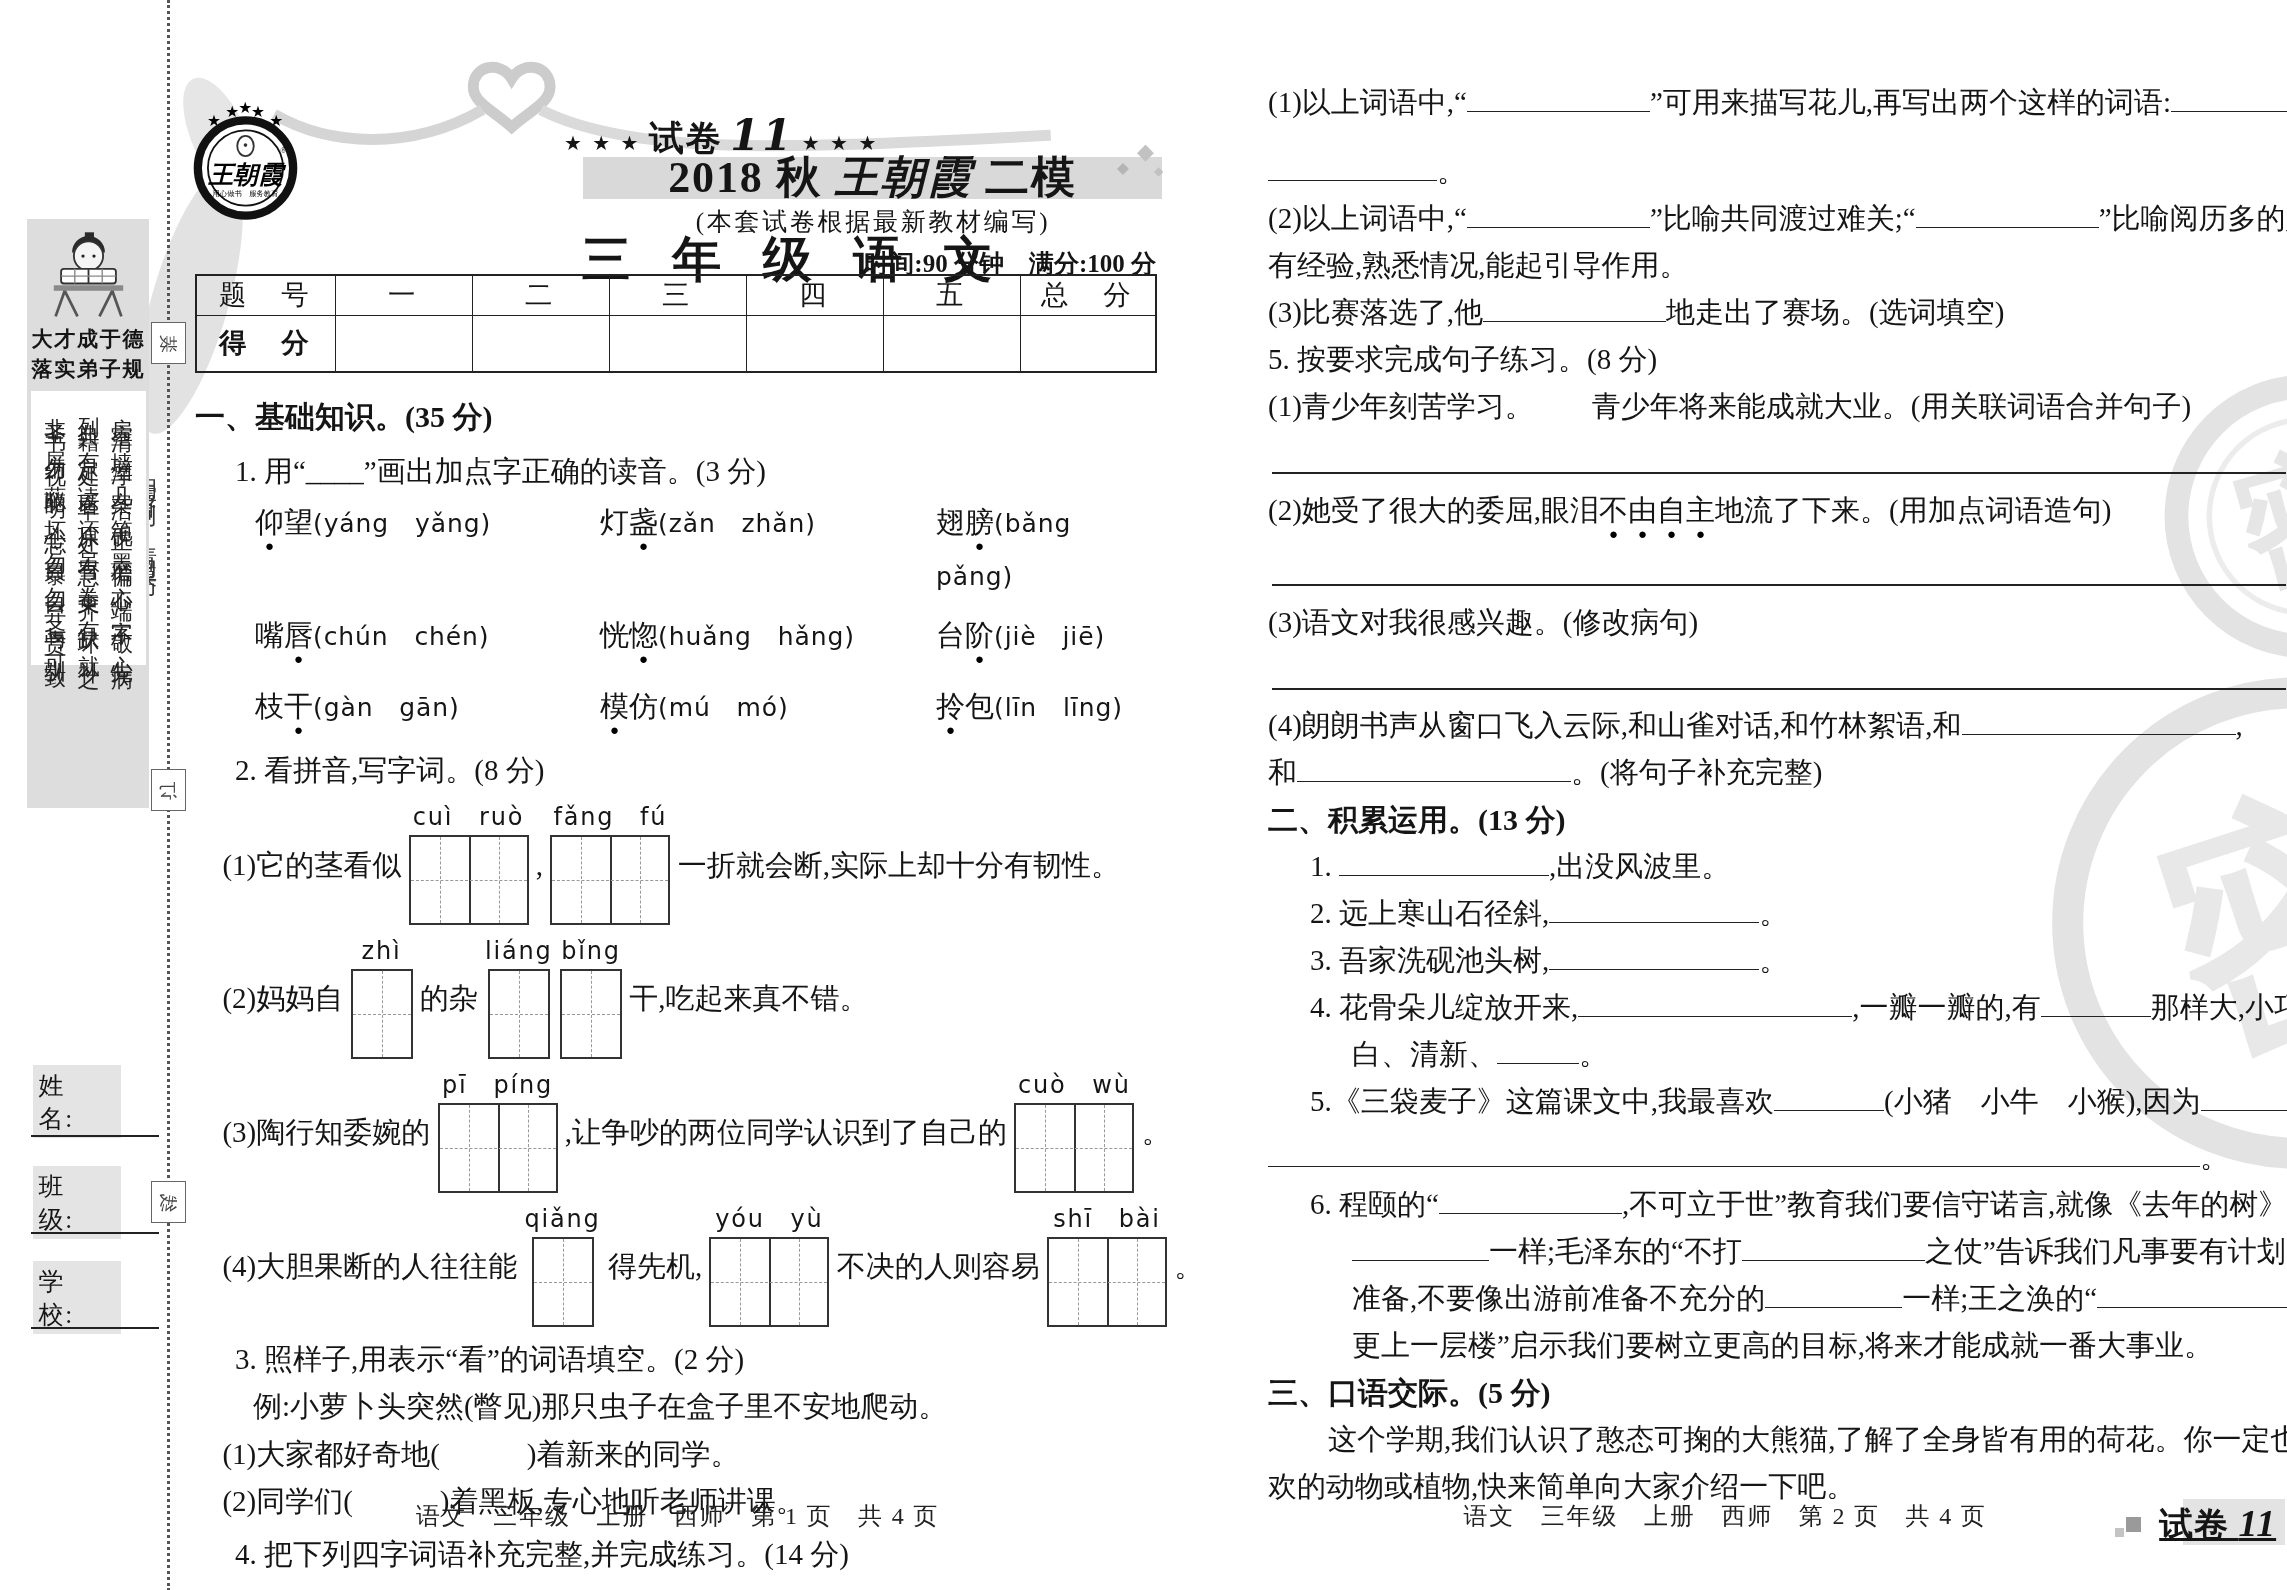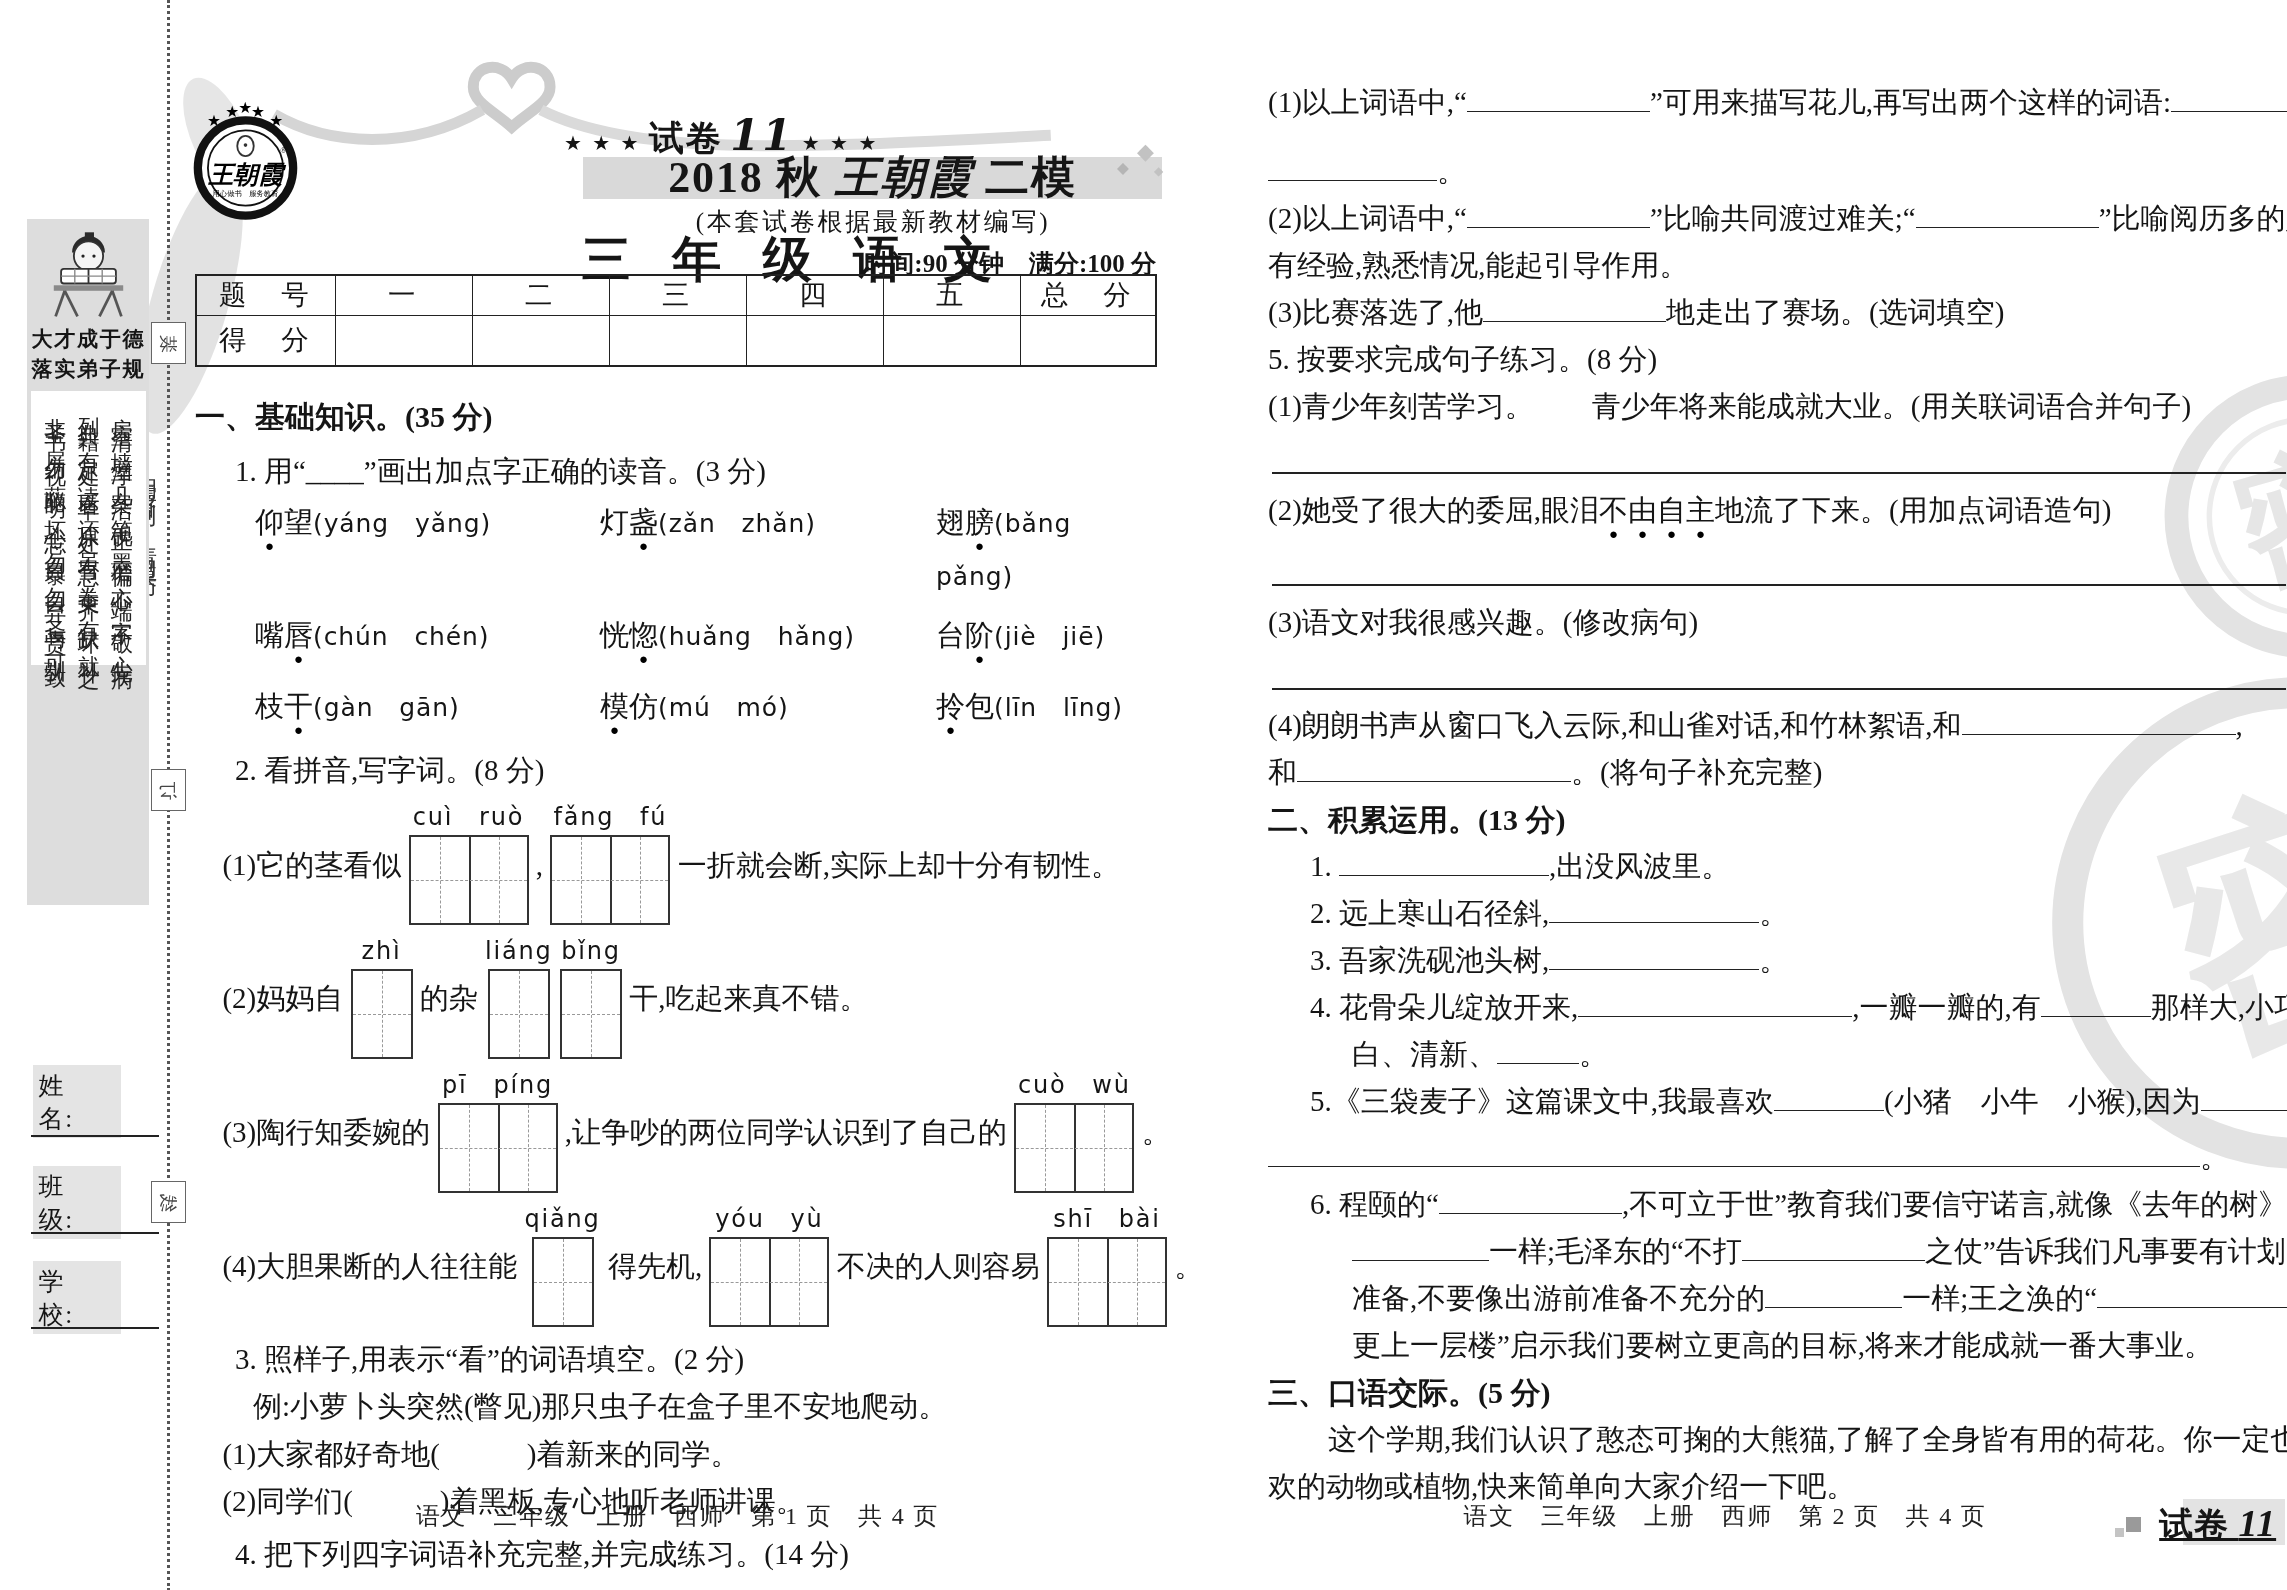--- a/index.html
+++ b/index.html
@@ -9,21 +9,21 @@
   
   .decor{position:absolute;inset:0;z-index:0;pointer-events:none;}
   
   .bindline{position:absolute;left:167px;top:0;bottom:0;border-left:3.7px dotted #555;z-index:2;}
   .bindnote{position:absolute;left:129px;top:457px;height:420px;writing-mode:vertical-rl;
             text-orientation:upright;font-size:24px;letter-spacing:9.1px;color:#333;z-index:3;}
   .stamp{position:absolute;left:151px;width:35px;height:42px;background:#fff;border:1.8px solid #666;
          display:flex;align-items:center;justify-content:center;z-index:4;font-size:18.3px;color:#444;}
   .stamp span{transform:rotate(90deg) scaleX(-1);display:block;}
   
-  .sidepanel{position:absolute;left:27.4px;top:219px;width:122px;height:686px;background:#dddddd;
+  .sidepanel{position:absolute;left:27.4px;top:219px;width:122px;height:589px;background:#dddddd;
              z-index:3;padding:5.5px 3.7px;text-align:center;}
   .motto{font-weight:900;font-size:21px;letter-spacing:1.8px;line-height:1.35;margin-top:1.8px;}
   .versebox{background:#fff;margin-top:7.3px;padding:9.1px 1.8px;display:flex;justify-content:space-evenly;}
   .vcol{display:flex;flex-direction:column;gap:14.6px;}
   .vgroup{writing-mode:vertical-rl;text-orientation:upright;font-size:22px;line-height:1;
           letter-spacing:6.4px;color:#222;}
   .fieldlbl{position:absolute;left:33px;width:88px;background:#e4e4e4;z-index:3;font-size:25px;
             padding:3.7px 5.5px;letter-spacing:1.8px;}
   .fieldline{position:absolute;left:31px;width:128px;border-bottom:2.7px solid #222;z-index:3;}
   
@@ -41,21 +41,21 @@
   .timeline{position:absolute;left:195px;top:247px;width:961px;text-align:right;font-size:25px;
             font-weight:600;z-index:3;}
   .diamonds{position:absolute;left:1117px;top:135px;z-index:3;color:#c2c2c2;}
   .diamonds i{position:absolute;font-style:normal;}
   
   .scoretable{position:absolute;left:195px;top:274px;width:962px;border-collapse:collapse;z-index:3;
               font-size:27.4px;}
   .scoretable td{border:1.8px solid #222;text-align:center;letter-spacing:3.7px;}
   .scoretable{border:2.7px solid #222;}
   .scoretable .hrow td{height:40px;}
-  .scoretable .srow td{height:51px;}
+  .scoretable .srow td{height:57px;font-weight:bold;}
   
   .p1{position:absolute;left:195px;top:395px;width:965px;z-index:3;font-size:29px;line-height:1.45;}
   .p2{position:absolute;left:1268px;top:79px;width:1022px;z-index:3;font-size:29px;line-height:1.45;}
   .sec{font-weight:bold;font-size:30px;}
   .qtitle{margin-left:40px;margin-top:11px;}
   .subitem{margin-left:27.4px;}
   .blank{display:inline-block;border-bottom:1.8px solid #222;height:1.05em;vertical-align:baseline;}
   .w90{width:82px;}.w120{width:110px;}.w150{width:137px;}.w170{width:155px;}.w185{width:169px;}
   .w200{width:183px;}.w230{width:210px;}.w260{width:238px;}.w300{width:274px;}.w1020{width:932px;}
   

